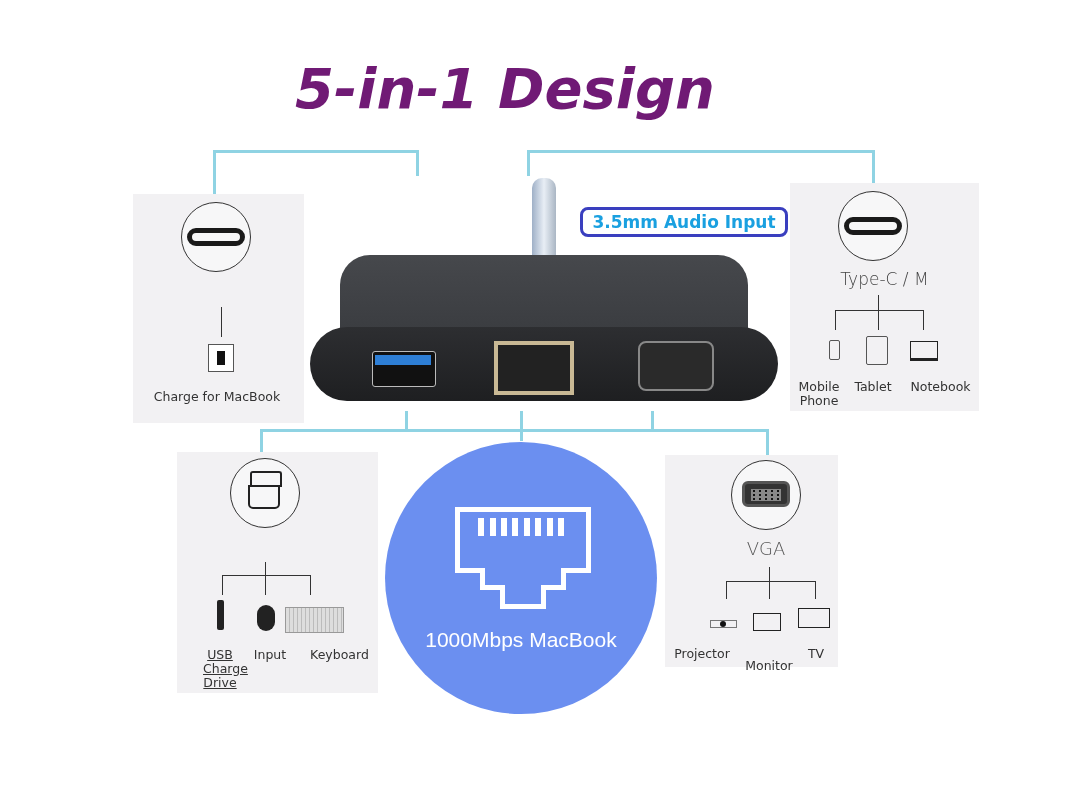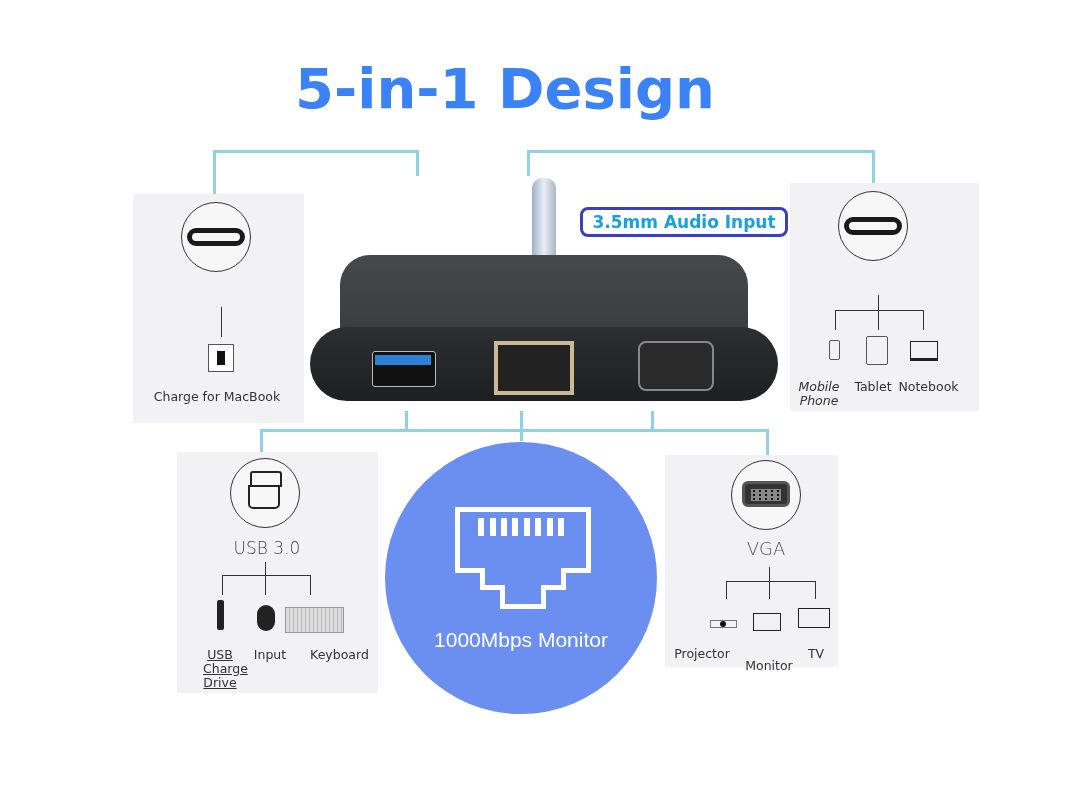--- a/index.html
+++ b/index.html
@@ -1,18 +1,18 @@
 <!DOCTYPE html>
 <html><head>
 <meta charset="utf-8">
 <style>
   html,body{margin:0;padding:0;background:#ffffff;}
   body{width:1065px;height:800px;position:relative;overflow:hidden;font-family:"Liberation Sans",sans-serif;}
   .abs{position:absolute;}
-  .title{left:0;top:56px;width:1010px;text-align:center;font-family:"DejaVu Sans",sans-serif;font-weight:bold;font-size:56px;color:#3b82f6;letter-spacing:0px;}
+  .title{left:0;top:56px;width:1010px;text-align:center;font-family:"DejaVu Sans",sans-serif;font-weight:bold;font-size:56px;color:#701a75;letter-spacing:0px;font-style:italic;}
   .line{position:absolute;background:#8fd3e3;}
   .panel{position:absolute;background:#f2f1f3;}
   .circ{position:absolute;border:1.5px solid #333;border-radius:50%;background:#f7f7f8;}
   .lbl{position:absolute;color:#444;font-family:"DejaVu Sans",sans-serif;font-weight:200;text-align:center;white-space:nowrap;}
   .small{position:absolute;color:#333;font-family:"DejaVu Sans",sans-serif;font-size:12.5px;line-height:14px;text-align:center;}
   .thin{position:absolute;background:#333;}
   .typec{position:absolute;width:58px;height:18px;border:5px solid #1a1a1a;border-radius:14px;box-sizing:border-box;}
   .device{left:310px;top:255px;width:468px;height:146px;}
   .audio{left:580px;top:207px;width:208px;height:30px;border:3px solid #3a3fbf;border-radius:8px;box-sizing:border-box;color:#1aa0e0;font-weight:bold;font-family:"DejaVu Sans",sans-serif;font-size:17px;text-align:center;line-height:24px;background:#fff;}
   .eth{left:385px;top:442px;width:272px;height:272px;border-radius:50%;background:#6b8ff0;}
@@ -45,39 +45,39 @@
   <div style="position:absolute;left:75px;top:150px;width:26px;height:28px;border:1px solid #555;background:#fff;box-sizing:border-box;">
     <div style="position:absolute;left:8px;top:6px;width:8px;height:14px;background:#111;"></div>
   </div>
   <div class="small" style="left:0;top:196px;width:168px;">Charge for MacBook</div>
 </div>
 
 <div class="panel" style="left:790px;top:183px;width:189px;height:228px;">
   <div class="circ" style="left:48px;top:8px;width:68px;height:68px;">
     <div class="typec" style="left:5px;top:25px;"></div>
   </div>
+  <div class="lbl" style="left:0;top:86px;width:189px;font-size:17px;">Type-C / M</div>
   <div class="thin" style="left:88px;top:112px;width:1px;height:15px;"></div>
   <div class="thin" style="left:45px;top:127px;width:88px;height:1px;"></div>
   <div class="thin" style="left:45px;top:127px;width:1px;height:20px;"></div>
   <div class="thin" style="left:88px;top:127px;width:1px;height:20px;"></div>
   <div class="thin" style="left:133px;top:127px;width:1px;height:20px;"></div>
   <div style="position:absolute;left:39px;top:157px;width:9px;height:18px;border:1px solid #555;border-radius:2px;"></div>
   <div style="position:absolute;left:76px;top:153px;width:20px;height:27px;border:1.5px solid #555;border-radius:2px;"></div>
   <div style="position:absolute;left:120px;top:158px;width:26px;height:16px;border:1.5px solid #222;border-bottom:3px solid #222;"></div>
-  <div class="small" style="left:0;top:197px;width:58px;font-style:italic;"><span>Mobile</span><br><span>Phone</span></div>
+  <div class="small" style="left:0;top:197px;width:58px;"><span>Mobile</span><br><span>Phone</span></div>
   <div class="small" style="left:58px;top:197px;width:50px;">Tablet</div>
-  <div class="small" style="left:100px;top:197px;width:77px;">Notebook</div>
+  <div class="small" style="left:112px;top:197px;width:77px;">Notebook</div>
 </div>
 
 <div class="panel" style="left:177px;top:452px;width:201px;height:241px;">
   <div class="circ" style="left:53px;top:6px;width:68px;height:68px;">
     <div style="position:absolute;left:19px;top:12px;width:28px;height:14px;border:2.5px solid #222;border-bottom:none;border-radius:3px 3px 0 0;"></div>
     <div style="position:absolute;left:17px;top:26px;width:32px;height:24px;border:2.5px solid #222;border-radius:0 0 5px 5px;box-sizing:border-box;"></div>
   </div>
-  <div class="lbl" style="left:0;top:86px;width:180px;font-size:17px;">USB 3.0</div>
   <div class="thin" style="left:88px;top:110px;width:1px;height:13px;"></div>
   <div class="thin" style="left:45px;top:123px;width:89px;height:1px;"></div>
   <div class="thin" style="left:45px;top:123px;width:1px;height:20px;"></div>
   <div class="thin" style="left:88px;top:123px;width:1px;height:20px;"></div>
   <div class="thin" style="left:133px;top:123px;width:1px;height:20px;"></div>
   <div style="position:absolute;left:40px;top:148px;width:7px;height:30px;background:#222;border-radius:2px;"></div>
   <div style="position:absolute;left:80px;top:153px;width:18px;height:26px;background:#222;border-radius:9px;"></div>
   <div style="position:absolute;left:108px;top:155px;width:57px;height:24px;border:1px solid #999;background:repeating-linear-gradient(90deg,#ddd 0 3px,#bbb 3px 4px);"></div>
   <div class="small" style="left:26px;top:196px;width:34px;text-decoration:underline;"><span>USB</span><br><span>Charge</span><br><span>Drive</span></div>
   <div class="small" style="left:66px;top:196px;width:54px;">Input</div>
@@ -128,13 +128,13 @@
   <div style="position:absolute;left:70px;top:126px;width:30px;height:5px;background:#fff;"></div>
   <div style="position:absolute;left:176px;top:126px;width:30px;height:5px;background:#fff;"></div>
   <div style="position:absolute;left:95px;top:126px;width:5px;height:22px;background:#fff;"></div>
   <div style="position:absolute;left:176px;top:126px;width:5px;height:22px;background:#fff;"></div>
   <div style="position:absolute;left:95px;top:143px;width:20px;height:5px;background:#fff;"></div>
   <div style="position:absolute;left:161px;top:143px;width:20px;height:5px;background:#fff;"></div>
   <div style="position:absolute;left:115px;top:143px;width:5px;height:24px;background:#fff;"></div>
   <div style="position:absolute;left:156px;top:143px;width:5px;height:24px;background:#fff;"></div>
   <div style="position:absolute;left:115px;top:162px;width:46px;height:5px;background:#fff;"></div>
 </div>
-<div class="abs ethtxt">1000Mbps Monitor</div>
+<div class="abs ethtxt">1000Mbps MacBook</div>
 
 </body></html>

